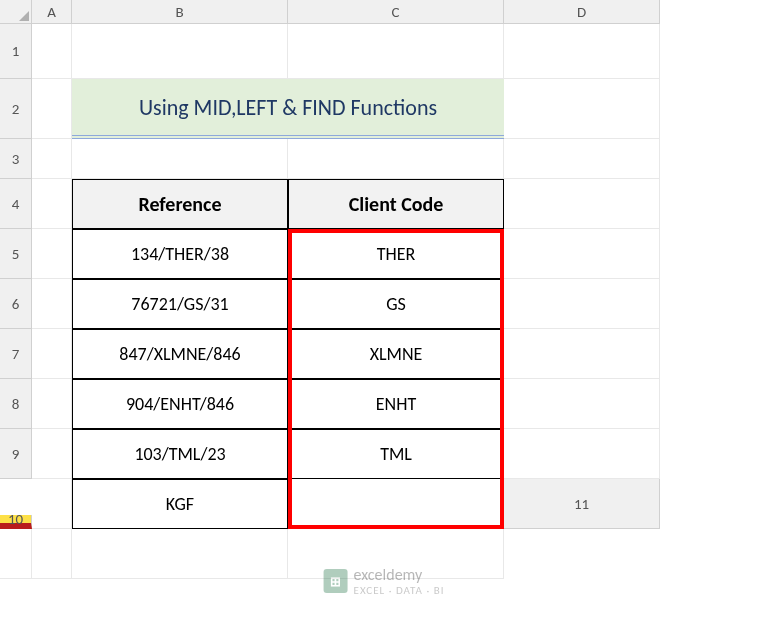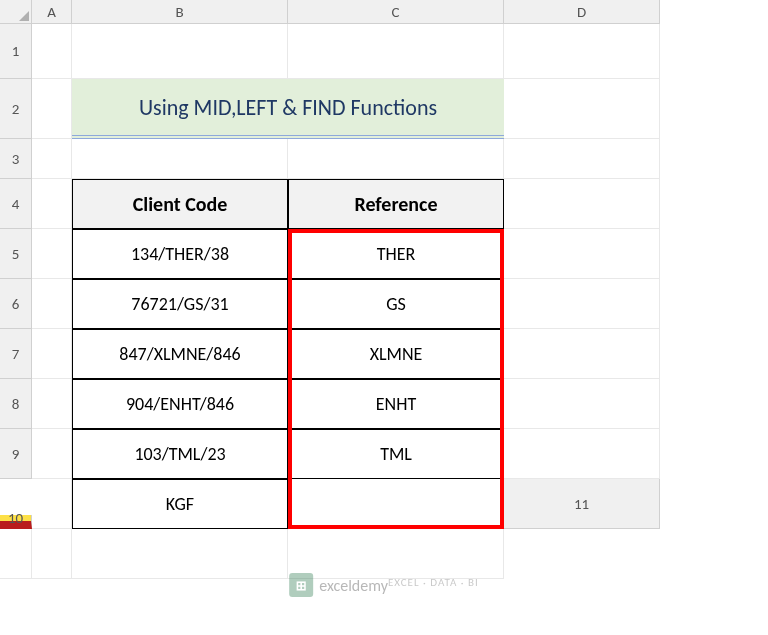--- a/index.html
+++ b/index.html
@@ -36,21 +36,21 @@
       border-right: 1px solid #d0d0d0;
       border-bottom: 1px solid #d0d0d0;
       display: flex;
       align-items: center;
       justify-content: center;
       font-size: 15px;
       color: #555;
     }
     .row-header.selected {
       background: #fde047;
-      border-bottom: 8px solid #b91c1c;
+      border-bottom: 6px solid #b91c1c;
       margin-top: 36px;
     }
     .corner {
       background: #f0f0f0;
       border-right: 1px solid #d0d0d0;
       border-bottom: 1px solid #d0d0d0;
       position: relative;
     }
     .corner::after {
       content: "";
@@ -118,21 +118,21 @@
       border-radius: 3px;
       display: flex;
       align-items: center;
       justify-content: center;
       color: white;
       font-size: 13px;
       font-weight: bold;
     }
     .watermark-text {
       display: flex;
-      flex-direction: row;
+      flex-direction: column;
     }
     .watermark-title {
       font-size: 16px;
       color: #333;
       font-weight: 500;
     }
     .watermark-sub {
       font-size: 11px;
       color: #666;
       letter-spacing: 1px;
@@ -162,22 +162,22 @@
   <div class="cell"></div>
 
   <div class="row-header">3</div>
   <div class="cell"></div>
   <div class="cell"></div>
   <div class="cell"></div>
   <div class="cell"></div>
 
   <div class="row-header">4</div>
   <div class="cell"></div>
+  <div class="cell table-header">Reference</div>
   <div class="cell table-header">Client Code</div>
-  <div class="cell table-header">Reference</div>
   <div class="cell"></div>
 
   <div class="row-header">5</div>
   <div class="cell"></div>
   <div class="cell table-cell">134/THER/38</div>
   <div class="cell table-cell">THER</div>
   <div class="cell"></div>
 
   <div class="row-header">6</div>
   <div class="cell"></div>

